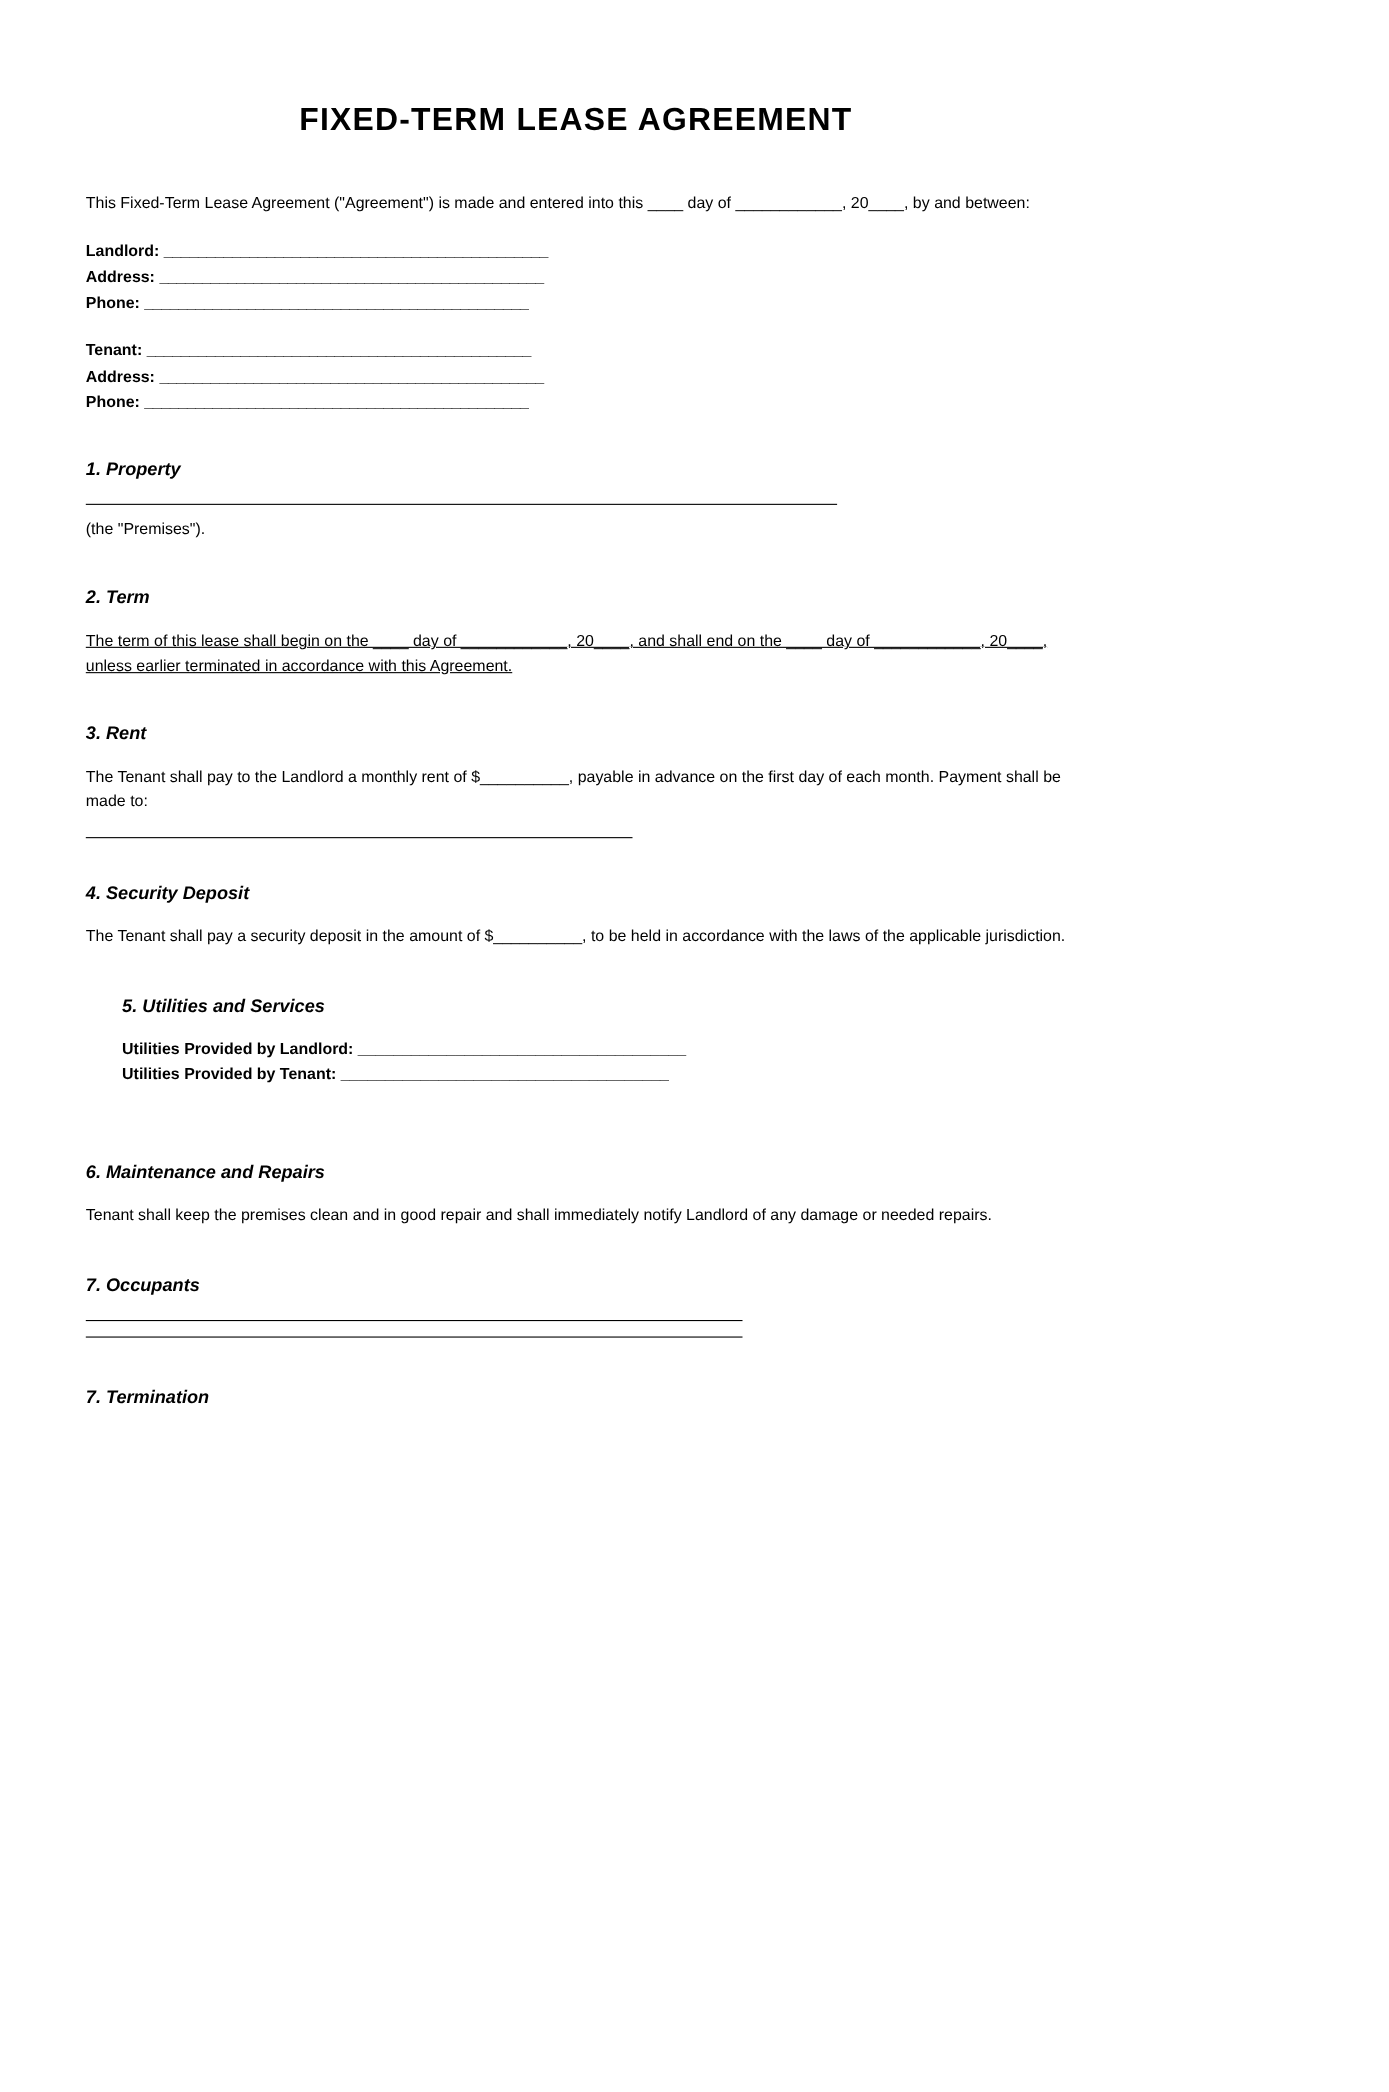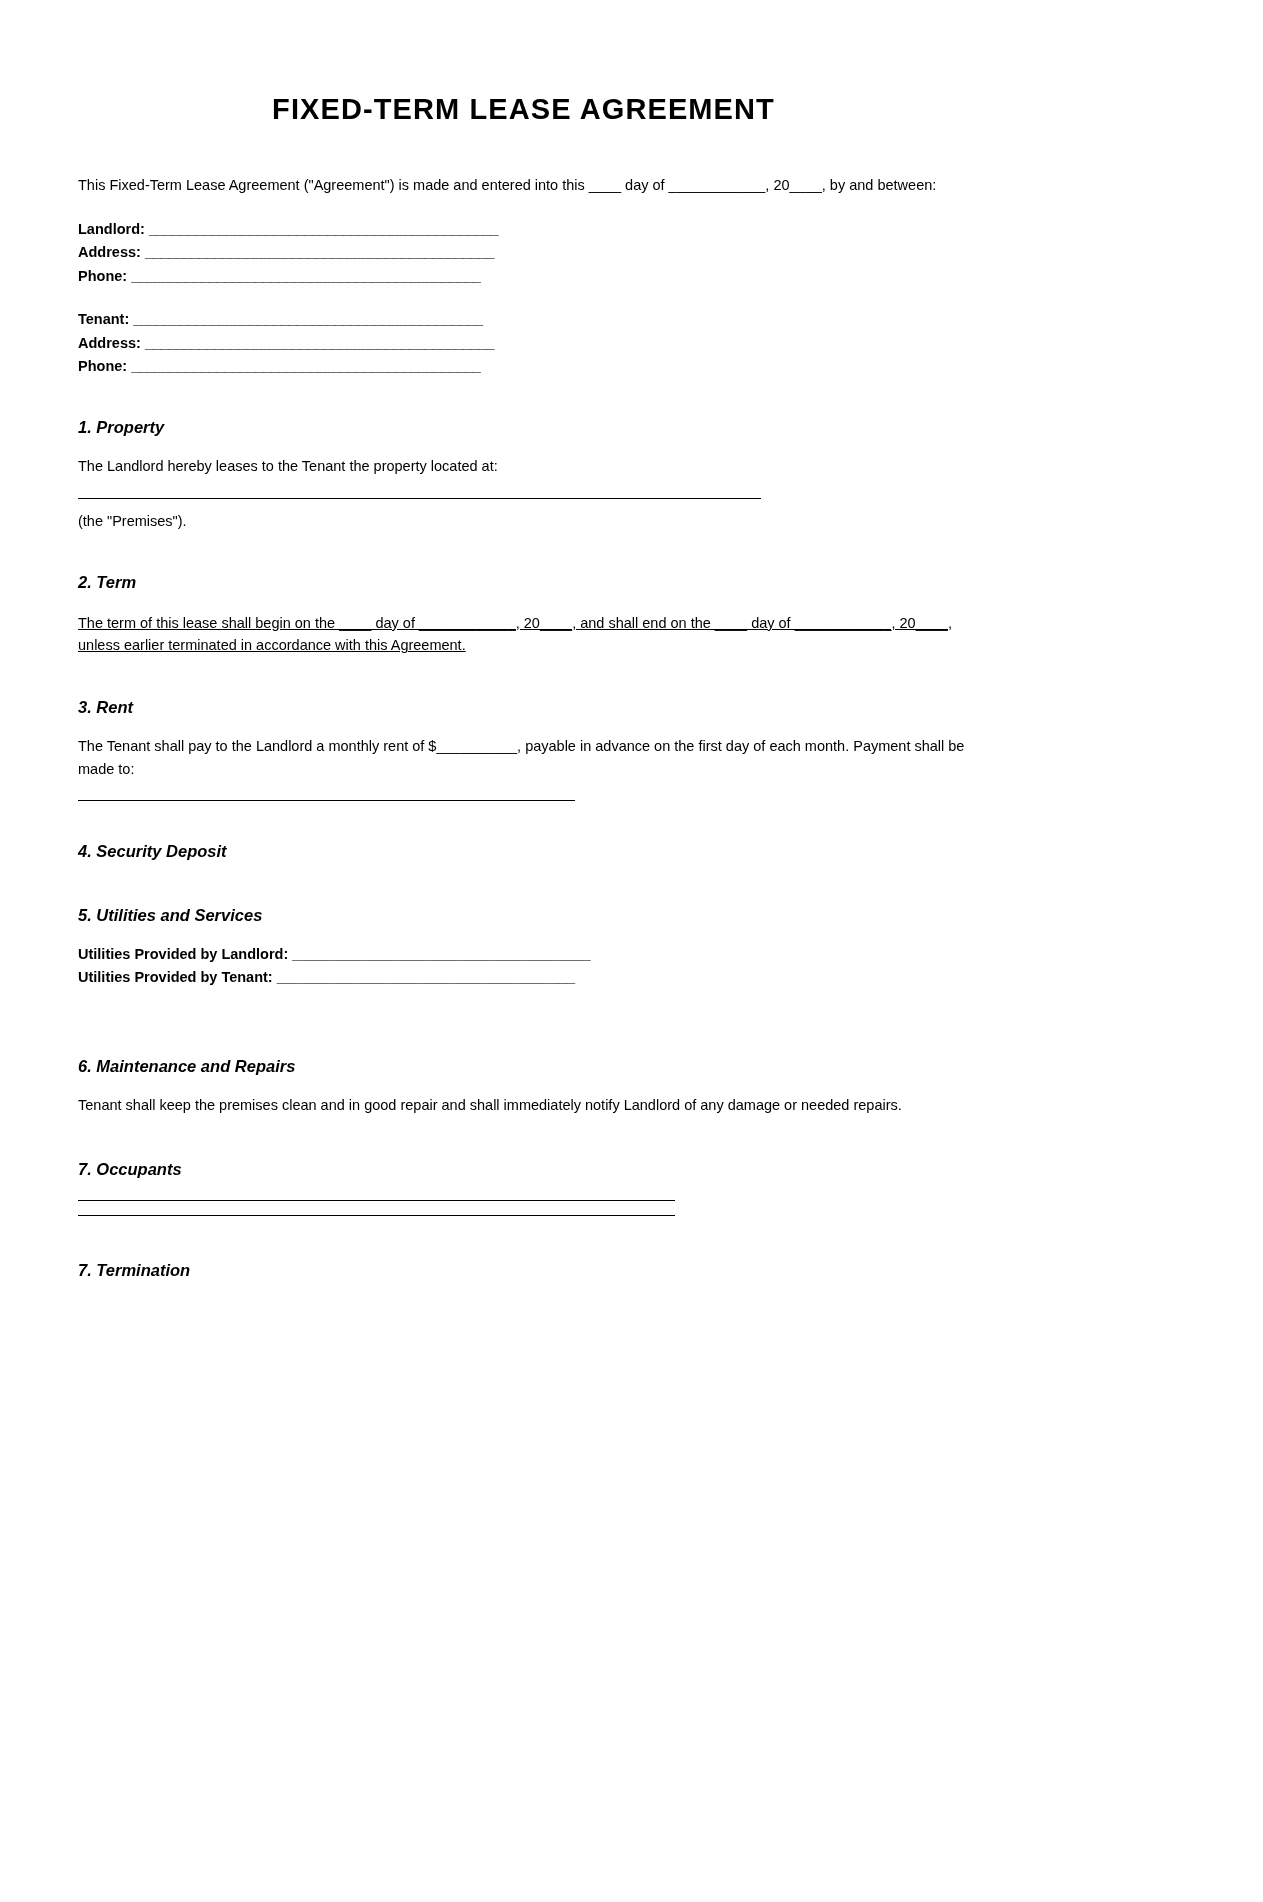--- a/index.html
+++ b/index.html
@@ -84,21 +84,21 @@
   .util-line {
     font-size: 14.5px;
     font-weight: bold;
     line-height: 1.62;
     white-space: nowrap;
   }
   .util-group { margin-top: 17px; }
   .sec-term .section-body { margin-top: 18px; text-decoration: underline; }
   .sec-rent { margin-top: 40px; }
   .sec-deposit { margin-top: 40px; }
-  .sec-utilities { margin-top: 42px; }
+  .sec-utilities { margin-top: 42px; margin-left: 33px; }
   .sec-maintenance { margin-top: 66px; }
   .sec-occupants { margin-top: 42px; }
   .sec-termination { margin-top: 44px; }
   .sec-property { margin-top: 38px; }
   .sec-term { margin-top: 40px; }
 </style>
 </head>
 <body>
 
 <div class="page">
@@ -132,38 +132,38 @@
       <span class="fill">_____________________________________________</span>
     </div>
     <div class="party-line">
       <span>Phone:</span>
       <span class="fill">_____________________________________________</span>
     </div>
   </div>
 
   <div class="section sec-property">
     <h2 class="section-title">1. Property</h2>
-    <p class="section-body">The Landlord hereby leases to the Tenant the property located at:</p>
     <div class="blank-rule w-premises"></div>
     <p class="after-rule">(the "Premises").</p>
   </div>
 
   <div class="section sec-term">
     <h2 class="section-title">2. Term</h2>
     <p class="section-body">The term of this lease shall begin on the ____ day of ____________, 20____, and shall end on the ____ day of ____________, 20____, unless earlier terminated in accordance with this Agreement.</p>
   </div>
 
   <div class="section sec-rent">
     <h2 class="section-title">3. Rent</h2>
     <p class="section-body">The Tenant shall pay to the Landlord a monthly rent of $__________, payable in advance on the first day of each month. Payment shall be made to:</p>
     <div class="blank-rule w-rent"></div>
   </div>
 
   <div class="section sec-deposit">
     <h2 class="section-title">4. Security Deposit</h2>
+    <p class="section-body">The Tenant shall pay a security deposit in the amount of $__________, to be held in accordance with the laws of the applicable jurisdiction.</p>
   </div>
 
   <div class="section sec-utilities">
     <h2 class="section-title">5. Utilities and Services</h2>
     <div class="util-group">
       <div class="util-line">
         <span>Utilities Provided by Landlord:</span>
         <span class="fill">_____________________________________</span>
       </div>
       <div class="util-line">

